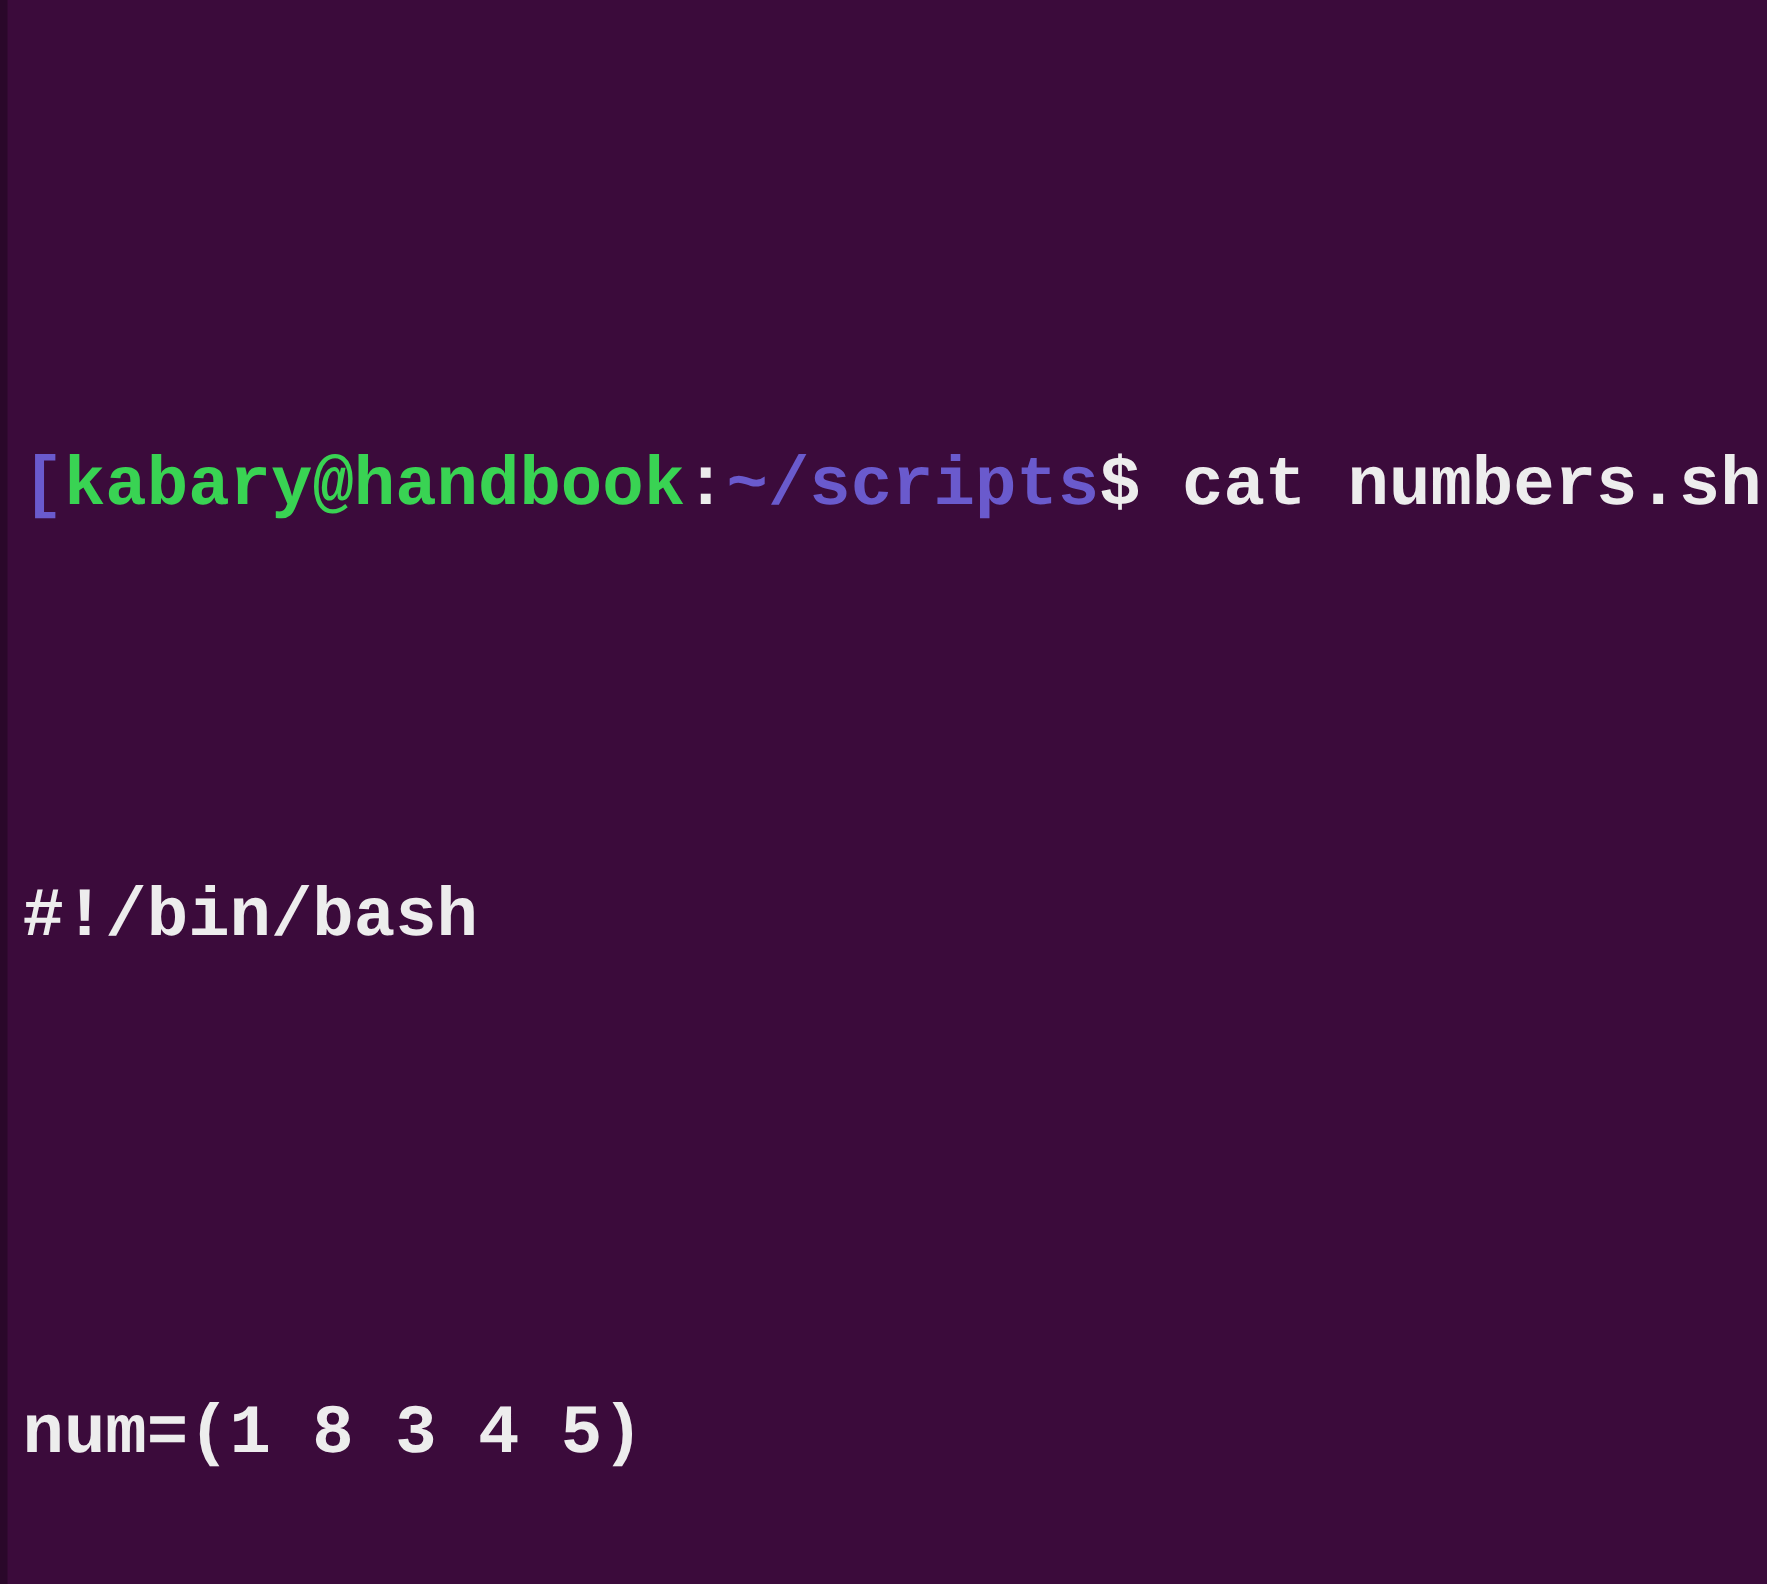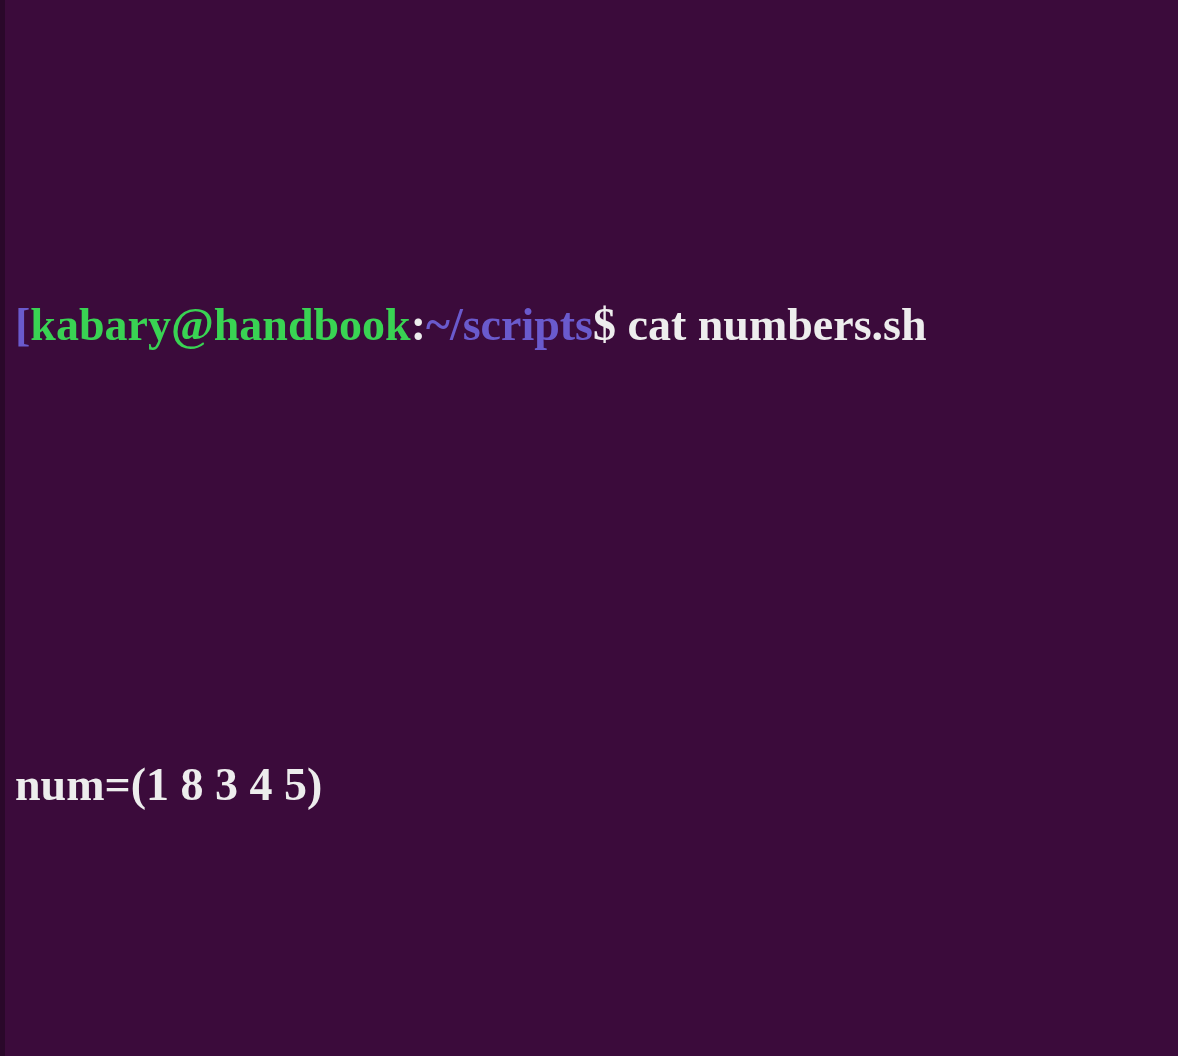--- a/index.html
+++ b/index.html
@@ -9,21 +9,21 @@
     height: 1056px;
     background: #3a0b3a;
     overflow: hidden;
   }
   .terminal {
     width: 100%;
     height: 100%;
     background: #3b0b3b;
     box-sizing: border-box;
     padding: 8px 6px 8px 10px;
-    font-family: Liberation Serif, serif;
+    font-family: Liberation Mono, monospace;
     font-size: 46px;
     line-height: 1.25;
     font-weight: 700;
     color: #ededed;
     white-space: pre;
     position: relative;
     border-left: 5px solid #2a082a;
   }
   .line {
     display: block;
@@ -41,20 +41,21 @@
 </head>
 <body>
 
 <div class="terminal">
 
   
   <span class="line">
 <span class="bracket">[</span><span class="user">kabary</span><span class="user">@</span><span class="host">handbook</span><span class="colon">:</span><span class="path">~/scripts</span><span class="dollar">$ </span><span class="cmd">cat numbers.sh</span></span>
 
   
+  <span class="line out">#!/bin/bash</span>
   <span class="line out"></span>
   <span class="line out">num=(1 8 3 4 5)</span>
   
   
   
   
   
   
   
   

